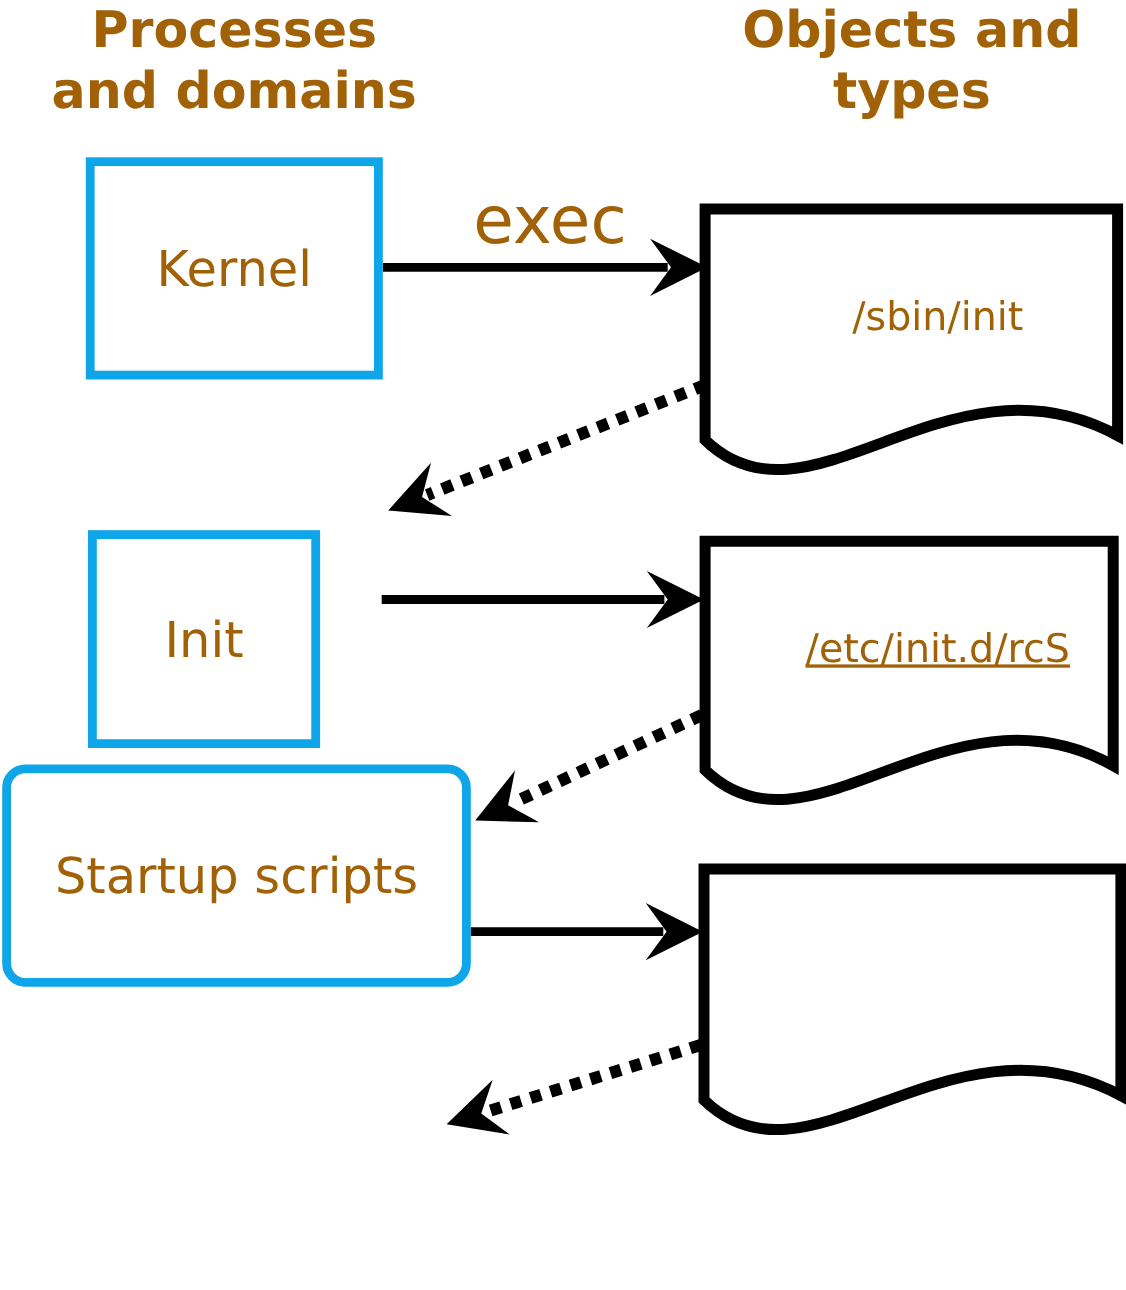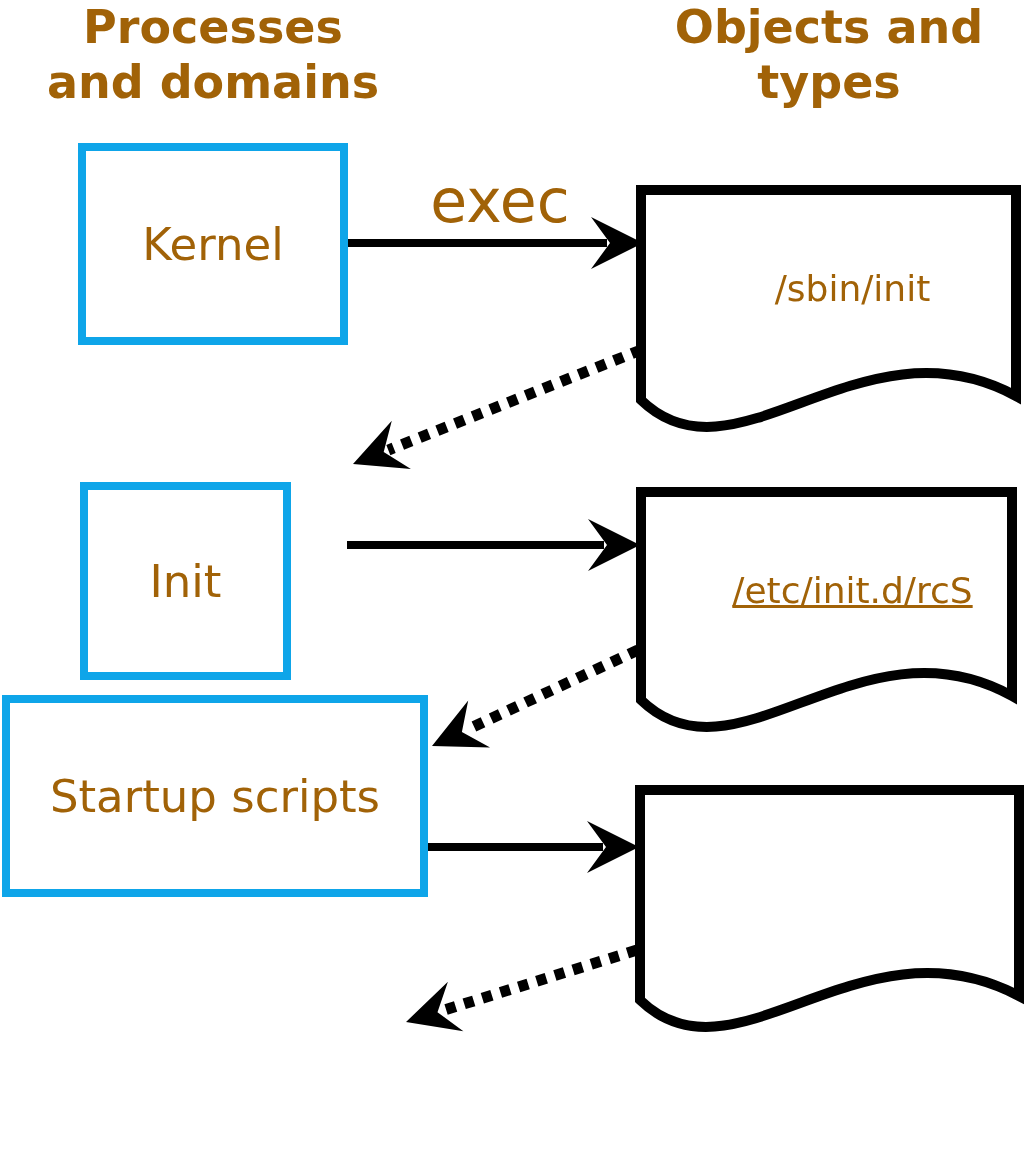--- a/index.html
+++ b/index.html
@@ -38,21 +38,21 @@
     flex-direction: column;
     align-items: center;
     justify-content: center;
     text-align: center;
     font-size: 45px;
     line-height: 63px;
     gap: 32px;
   }
   .box-kernel { left: 78px;  top: 143px; width: 270px; height: 202px; }
   .box-init   { left: 80px;  top: 438px; width: 211px; height: 198px; margin-top: 44px; }
-  .box-initrc { left: 2px;   top: 695px; width: 426px; height: 202px; }
+  .box-initrc { left: 2px;   top: 695px; width: 426px; height: 202px; border-radius: 21px; }
   .box-sshd   { left: 27px;  top: 972px; width: 376px; height: 198px; }
   .doc-label {
     position: absolute;
     left: 646px;
     width: 365px;
     height: 180px;
     display: flex;
     flex-direction: column;
     align-items: center;
     justify-content: center;

